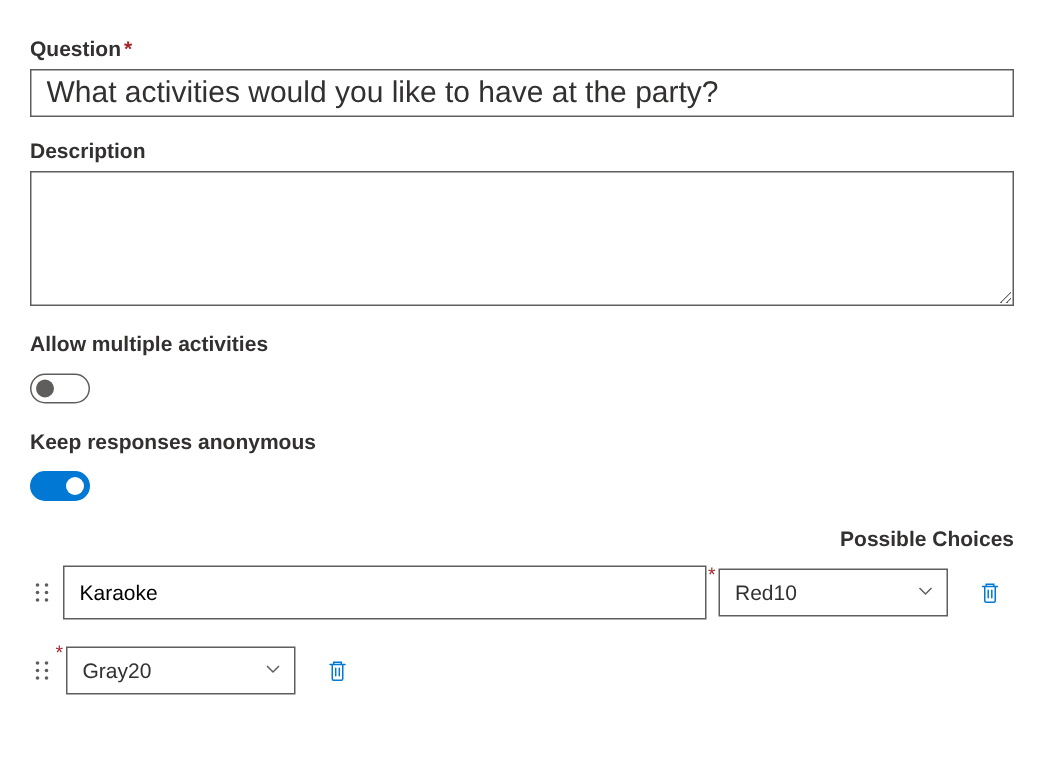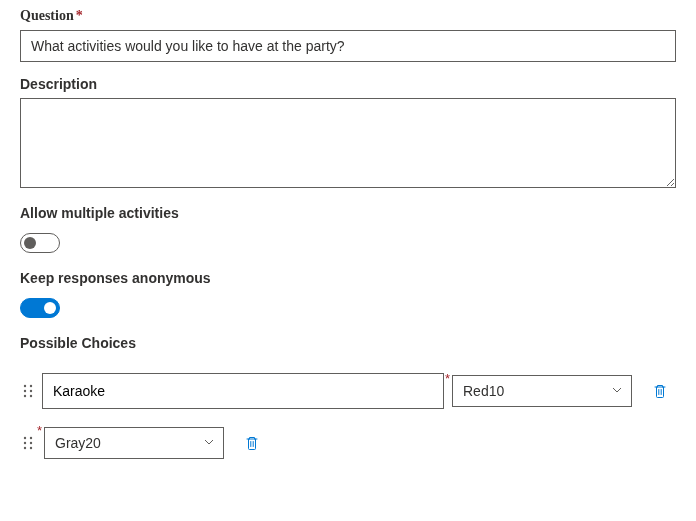--- a/index.html
+++ b/index.html
@@ -11,30 +11,30 @@
       padding: 8px 20px 20px 20px;
       width: 696px;
     }
     .field-label {
       font-weight: 600;
       font-size: 14px;
       margin-bottom: 6px;
       margin-top: 14px;
       color: #323130;
     }
-    .field-label.first { margin-top: 0; font-family: Liberation Serif, serif; }
+    .field-label.first { margin-top: 16px; }
     .required-mark {
       color: #a4262c;
       margin-left: 2px;
     }
     .text-input {
       width: 100%;
       border: 1px solid #605e5c;
       padding: 6px 10px;
-      font-size: 14px;
+      font-size: 20px;
       font-family: inherit;
       color: #323130;
       height: 32px;
       outline: none;
     }
     .textarea-input {
       width: 100%;
       border: 1px solid #605e5c;
       padding: 6px 10px;
       font-size: 14px;
@@ -73,21 +73,21 @@
     .toggle.on .knob {
       position: absolute;
       right: 3px;
       top: 50%;
       transform: translateY(-50%);
       width: 12px;
       height: 12px;
       border-radius: 50%;
       background: #fff;
     }
-    .choices-section .field-label { margin-bottom: 22px; }
+    .choices-section .field-label { margin-bottom: 10px; text-align: right; }
     .choice-row {
       display: flex;
       align-items: center;
       gap: 6px;
       margin-bottom: 18px;
     }
     .drag-handle {
       width: 16px;
       display: flex;
       justify-content: center;
@@ -109,21 +109,21 @@
       margin-left: 2px;
     }
     .color-required {
       position: absolute;
       top: -4px;
       left: -7px;
       color: #a4262c;
       font-size: 13px;
     }
     .color-select {
-      width: 180px;
+      width: 153px;
       height: 32px;
       border: 1px solid #605e5c;
       background: #fff;
       padding: 0 28px 0 10px;
       font-size: 14px;
       text-align: left;
       cursor: pointer;
       position: relative;
       font-family: inherit;
       color: #323130;

